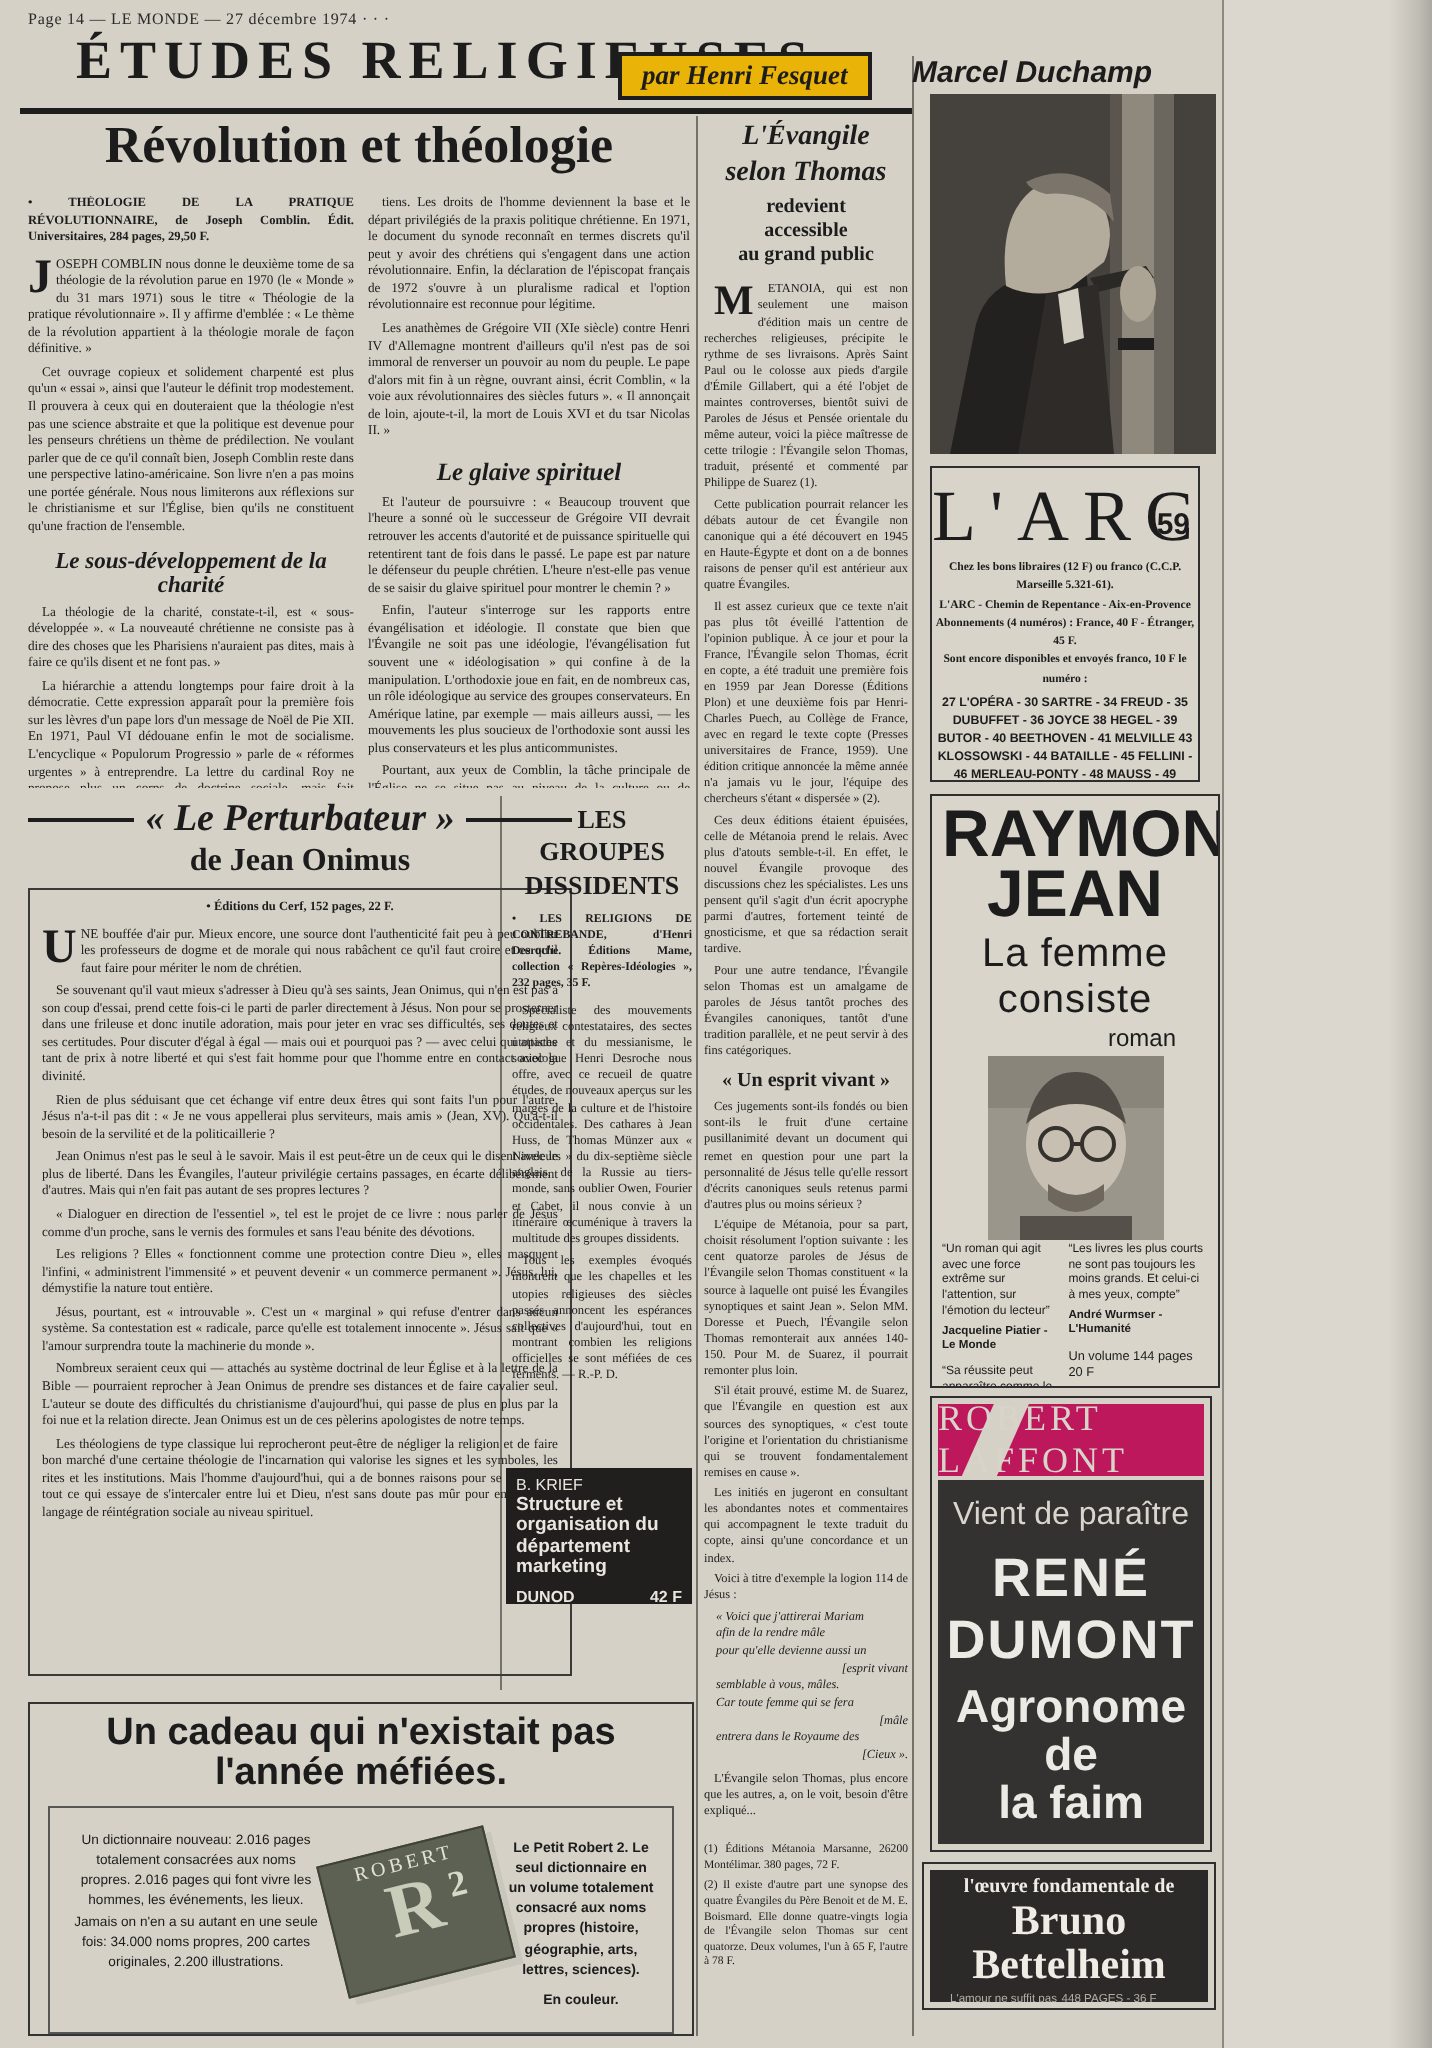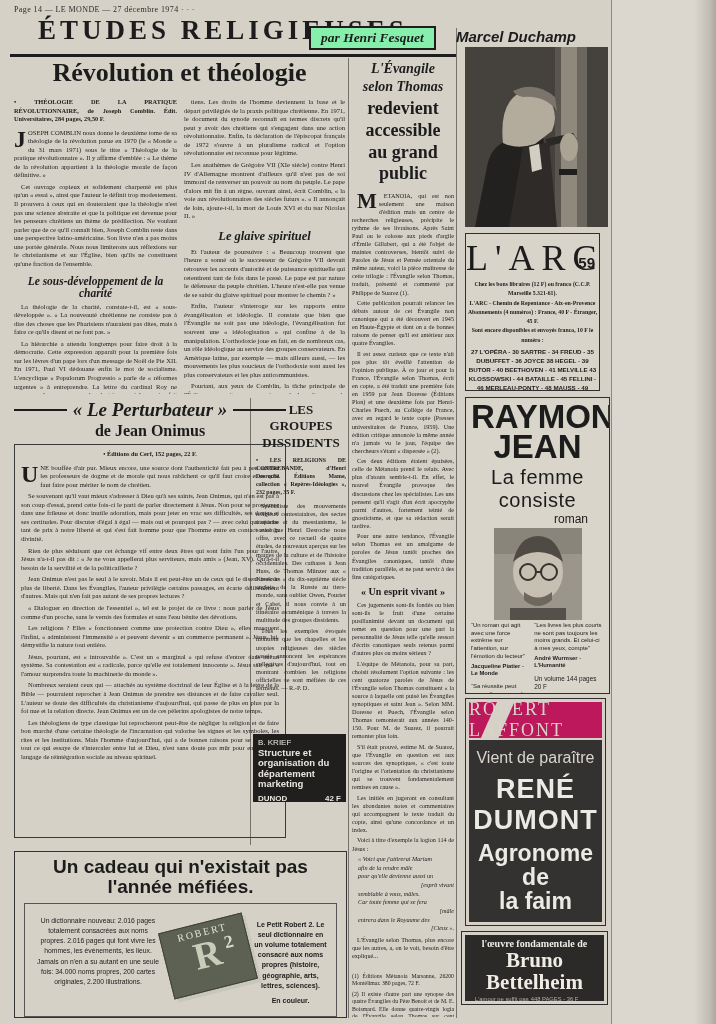--- a/index.html
+++ b/index.html
@@ -4,21 +4,21 @@
 <style>
   html,body{margin:0;padding:0;}
   #page{position:relative;width:716px;height:1024px;background:#d5d1c7;overflow:hidden;
         font-family:"Liberation Serif",serif;color:#1c1c1c;}
   .abs{position:absolute;}
   .rule-h{background:#1d1d1d;}
   .rule-v{background:#75726b;width:1px;}
   
   .page-info{font-size:8px;letter-spacing:.4px;color:#2a2a2a;}
   .masthead{font-size:27px;font-weight:bold;letter-spacing:4px;white-space:nowrap;}
-  .byline-box{border:2px solid #1d1d1d;padding:2px 10px;font-size:13.5px;font-style:italic;font-weight:bold;background:#86efac;}
+  .byline-box{border:2px solid #1d1d1d;padding:2px 10px;font-size:13.5px;font-style:italic;font-weight:bold;background:#eab308;}
   
   .a-title{font-weight:600;text-align:center;}
   .bookref{font-size:6.3px;font-weight:bold;text-align:justify;line-height:1.35;margin:0 0 5px;}
   .body-p{font-size:6.6px;line-height:1.3;text-align:justify;text-indent:7px;margin:0 0 3px;}
   .col{overflow:hidden;}
   .subhead{font-style:italic;font-weight:bold;text-align:center;margin:6px 0 4px;}
   .dropcap{float:left;font-size:24px;line-height:19px;font-weight:bold;padding:1px 2px 0 0;}
   .lead{text-indent:0;}
   
   .pt-titlerow{display:flex;align-items:center;gap:6px;}
@@ -31,21 +31,21 @@
   .dis .bookref{font-size:5.9px;}
   .dis .body-p{font-size:6.3px;text-indent:5px;}
   
   .krief{background:#201f1d;color:#e9e6df;font-family:"Liberation Sans",sans-serif;padding:4px 5px;}
   .krief .k1{font-size:8px;margin-bottom:1px;}
   .krief .k2{font-size:9.5px;font-weight:bold;line-height:1.1;}
   .krief .krow{display:flex;justify-content:space-between;font-weight:bold;font-size:8px;margin-top:4px;}
   
   .ev .body-p{font-size:6.2px;text-indent:5px;margin:0 0 2.5px;}
   .ev-t1{font-style:italic;font-weight:bold;font-size:14px;text-align:center;line-height:1.3;}
-  .ev-t2{font-weight:bold;font-size:18px;text-align:center;line-height:1.2;margin-top:2px;}
+  .ev-t2{font-weight:bold;font-size:10px;text-align:center;line-height:1.2;margin-top:2px;}
   .ev-sub{font-weight:bold;font-size:10px;text-align:center;margin:5px 0 4px;}
   .poem p{font-style:italic;font-size:6.2px;line-height:1.4;margin:0 0 0 6px;}
   .footnotes p{font-size:5.8px;line-height:1.3;text-align:justify;margin:0 0 3px;}
   .fn-gap{height:10px;}
   
   .ads{font-family:"Liberation Sans",sans-serif;}
   .duchamp-name{font-weight:bold;font-size:15px;}
   .arc-box{border:1px solid #2e2e2e;background:#d8d4ca;text-align:center;padding:2px 0;overflow:hidden;font-family:"Liberation Serif",serif;}
   .arc-titlerow{position:relative;height:44px;}
   .arc-title{font-size:36px;letter-spacing:7px;line-height:44px;}

